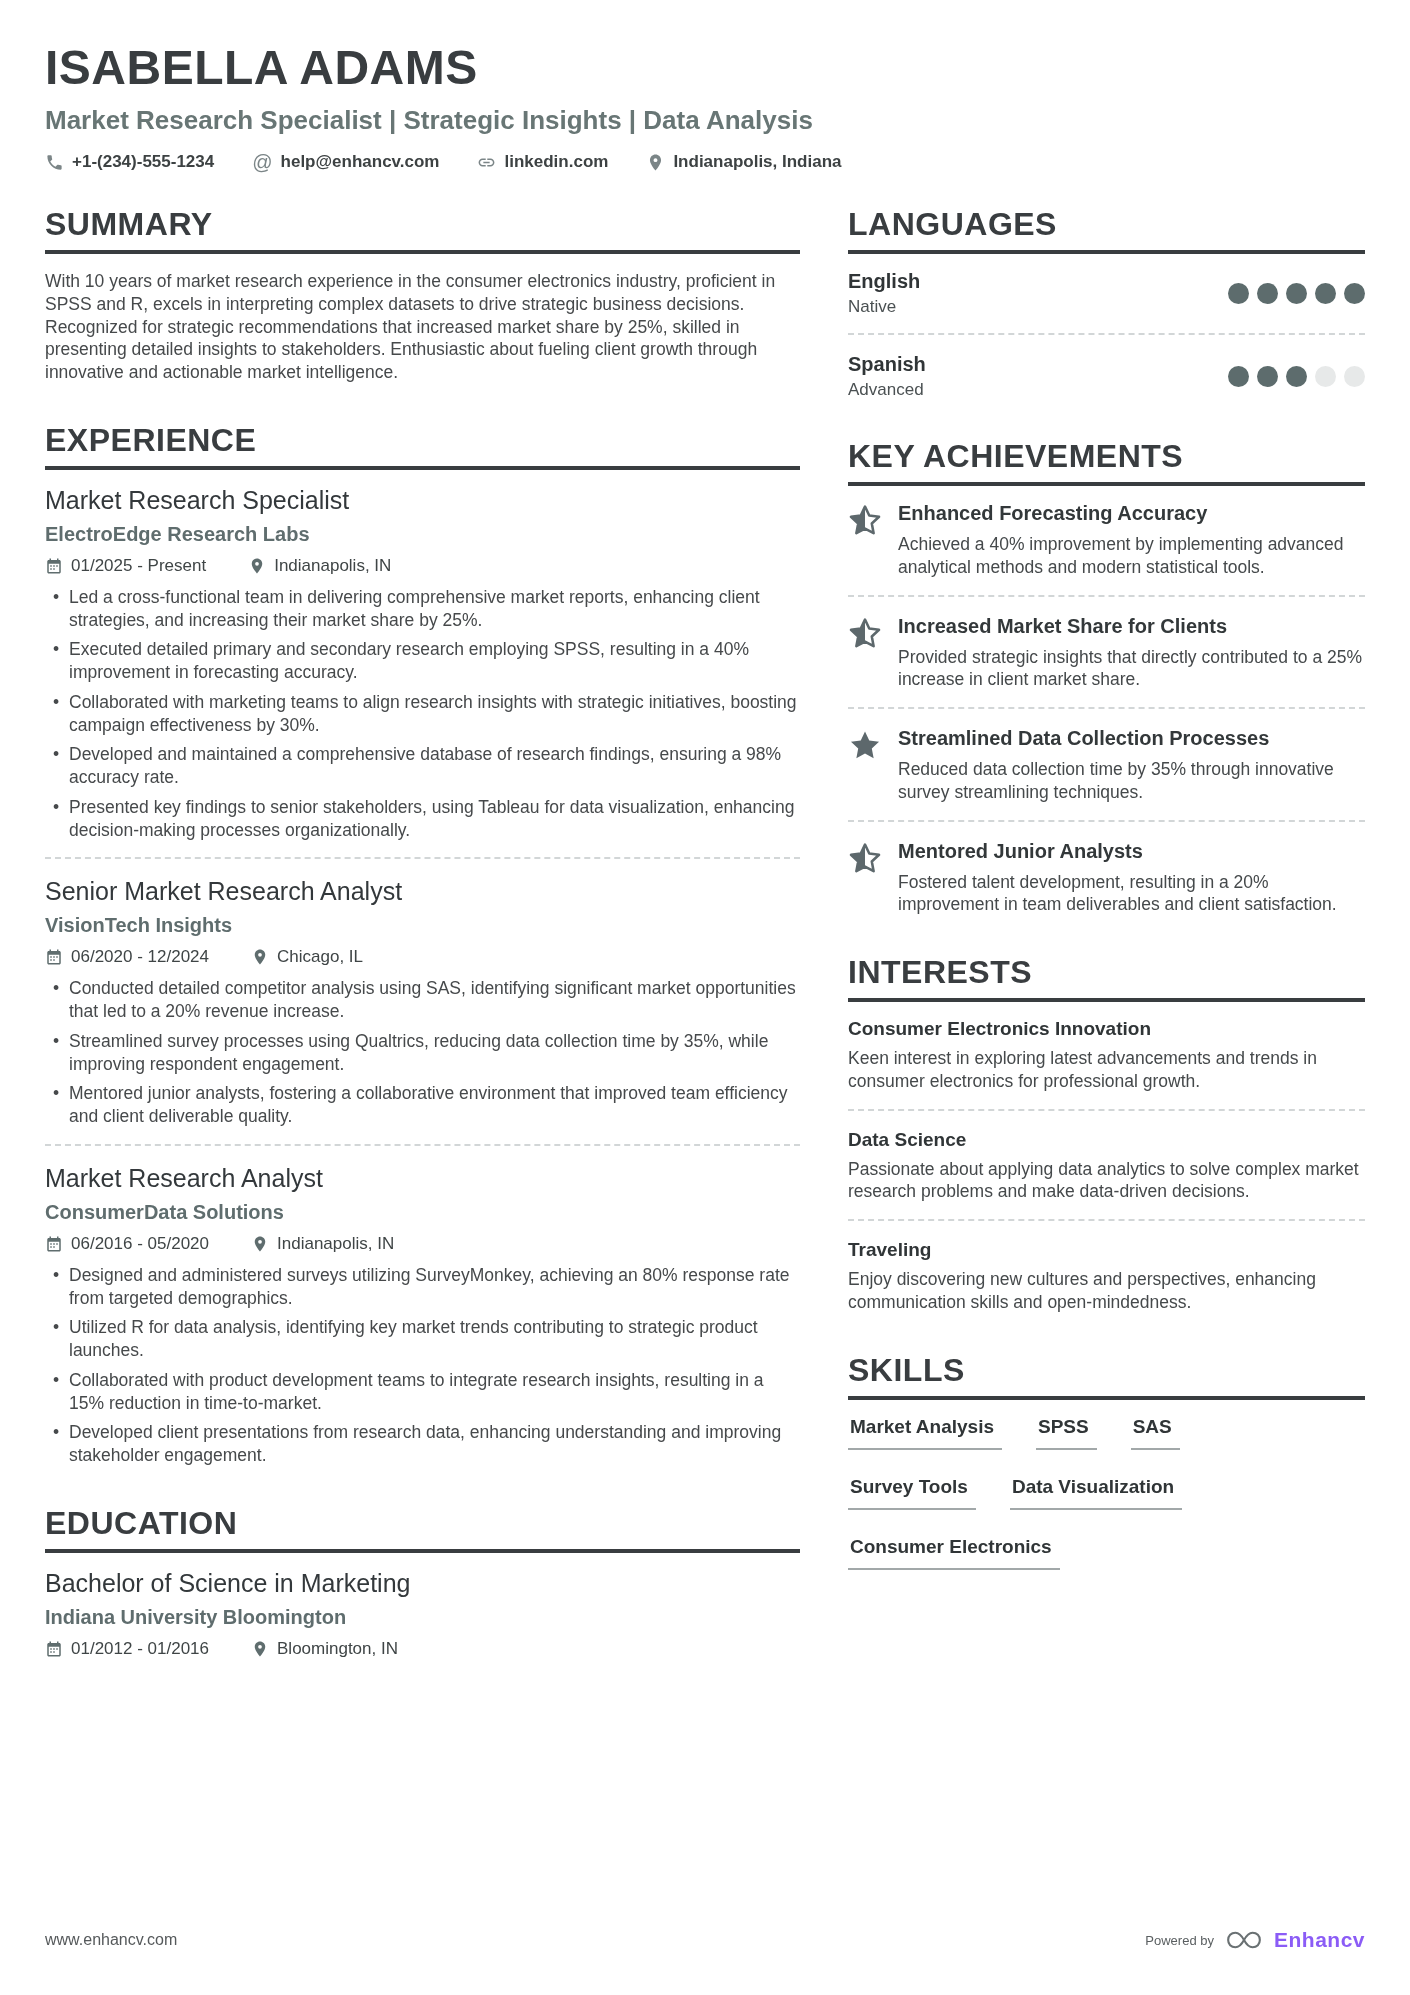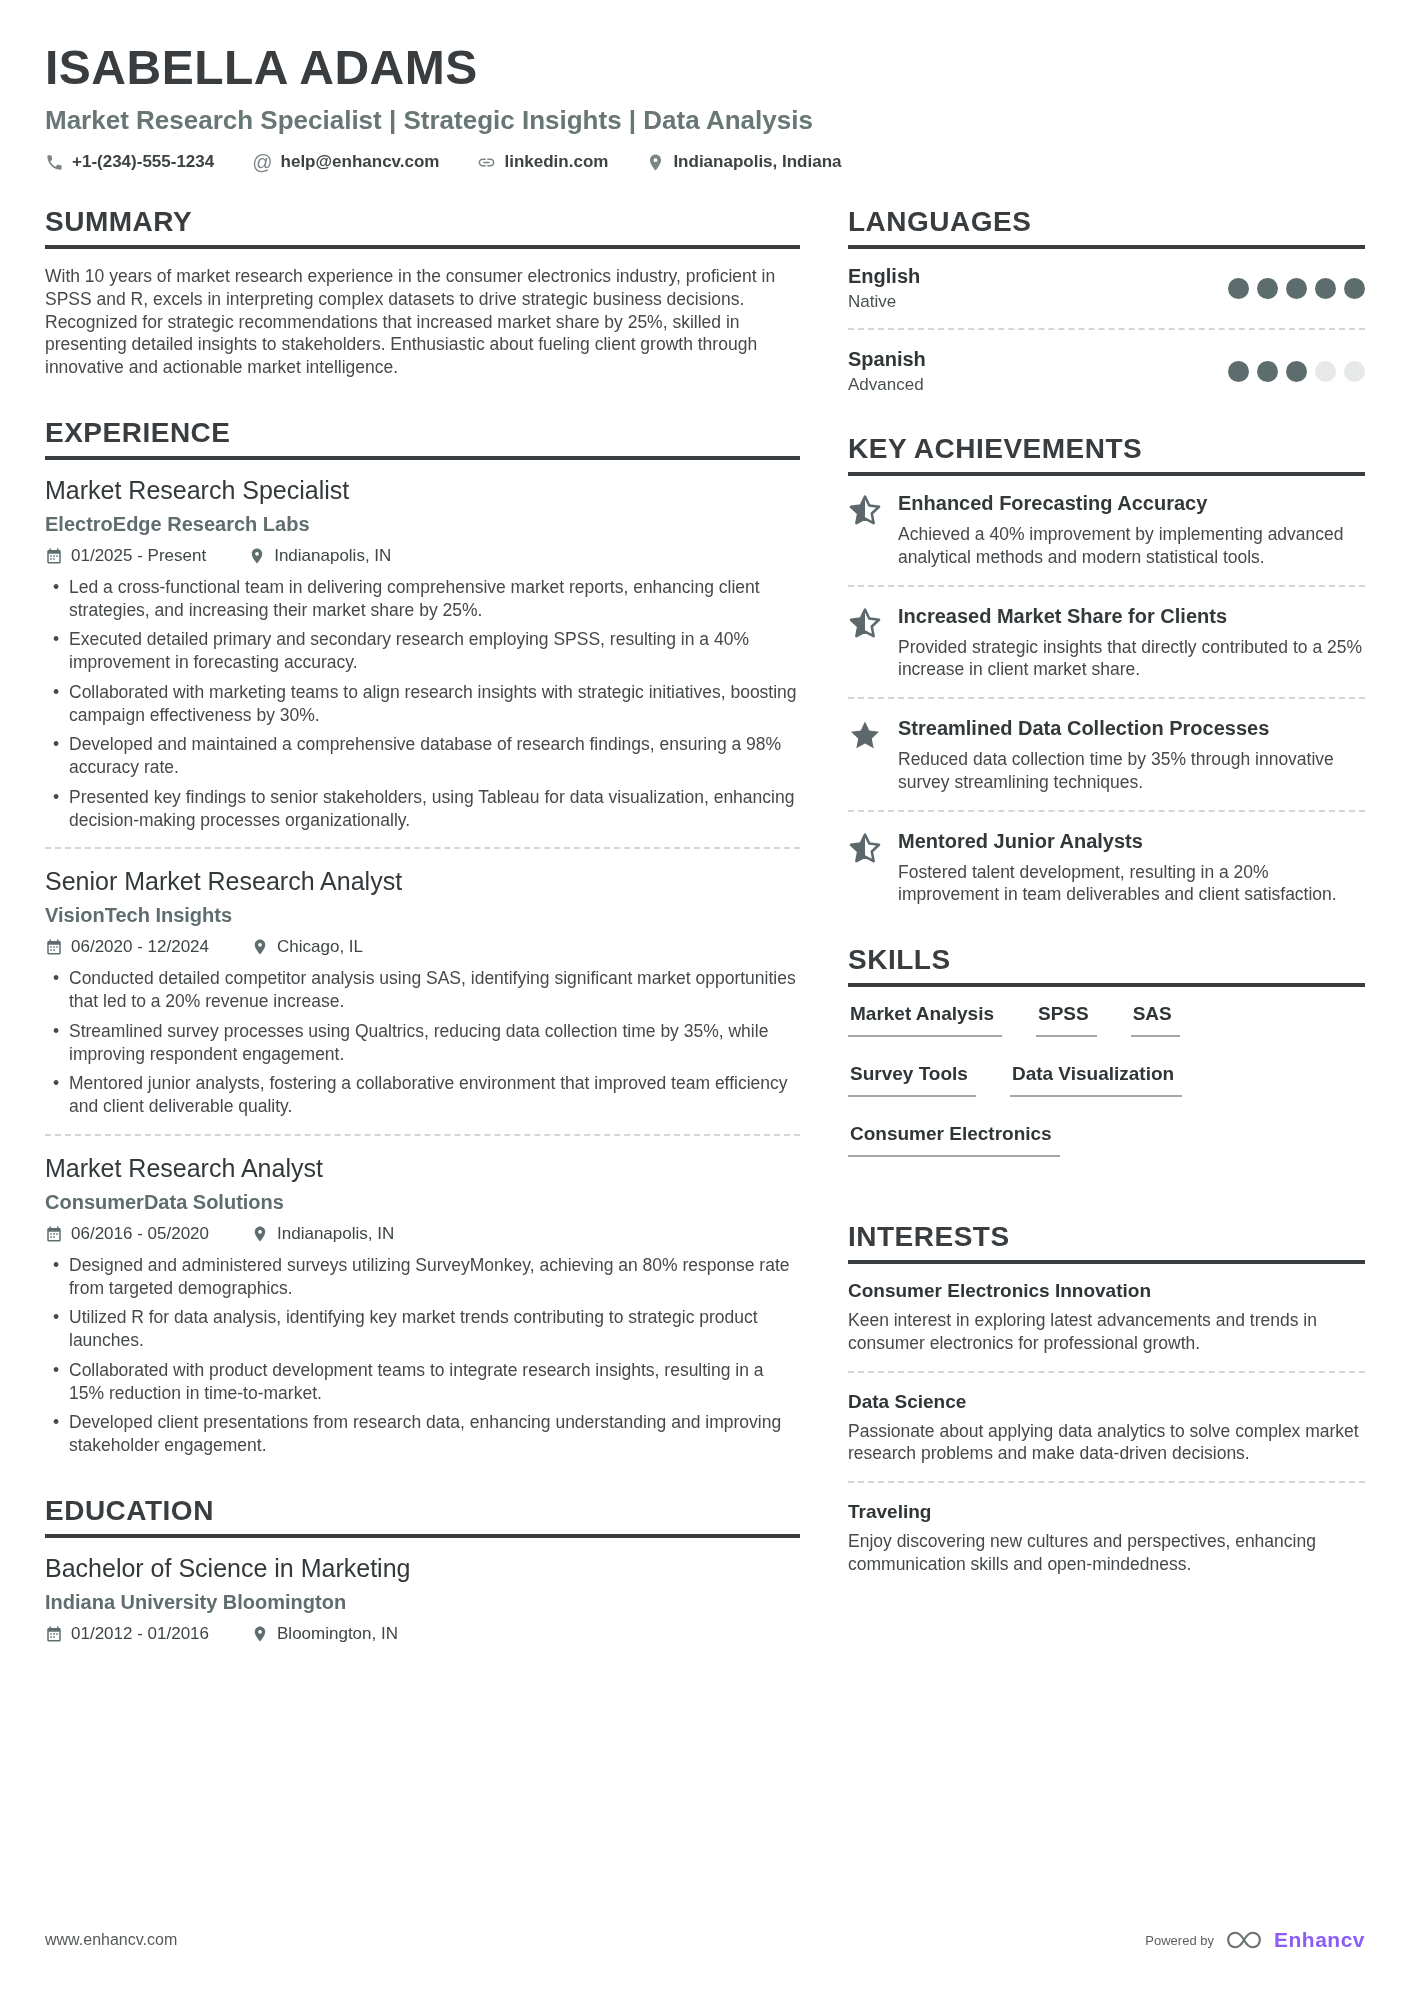--- a/index.html
+++ b/index.html
@@ -14,21 +14,21 @@
   .contact-item { display:flex; align-items:center; gap:8px; }
   .contact-item svg { width:19px; height:19px; fill:#7b8587; }
   .at-glyph { font-size:20px; font-weight:400; color:#7b8587; line-height:1; }
 
   
   .columns { display:flex; gap:48px; margin-top:34px; }
   .col-left { width:755px; flex:0 0 755px; }
   .col-right { flex:1 1 auto; min-width:0; }
 
   section { margin-bottom:38px; }
-  h2.sec { font-size:28px; font-weight:800; letter-spacing:0.5px; color:#393d40; padding-bottom:7px; border-bottom:4px solid #393d40; margin-bottom:16px; }
+  h2.sec { font-size:32px; font-weight:800; letter-spacing:0.5px; color:#393d40; padding-bottom:7px; border-bottom:4px solid #393d40; margin-bottom:16px; }
 
   .summary-text { font-size:17.5px; line-height:1.3; color:#46494b; }
 
   
   .job { margin-bottom:4px; }
   .job-title { font-size:25px; font-weight:400; color:#33383b; }
   .job-company { font-size:20px; font-weight:700; color:#5f6d6e; margin-top:8px; }
   .job-meta { display:flex; align-items:center; gap:42px; margin-top:10px; font-size:17px; color:#3f4546; }
   .meta-item { display:flex; align-items:center; gap:8px; }
   .meta-item svg { width:18px; height:18px; fill:#5f6d6e; }
@@ -317,46 +317,46 @@
 
           </div>
           <div class="ach-body">
             <div class="ach-title">Mentored Junior Analysts</div>
             <div class="ach-desc">Fostered talent development, resulting in a 20% improvement in team deliverables and client satisfaction.</div>
           </div>
         </div>
       </section>
 
       <section>
+        <h2 class="sec">INTERESTS</h2>
+        <div>
+          <div class="int-title">Consumer Electronics Innovation</div>
+          <div class="int-desc">Keen interest in exploring latest advancements and trends in consumer electronics for professional growth.</div>
+        </div>
+        <hr class="dash-sep">
+        <div>
+          <div class="int-title">Data Science</div>
+          <div class="int-desc">Passionate about applying data analytics to solve complex market research problems and make data-driven decisions.</div>
+        </div>
+        <hr class="dash-sep">
+        <div>
+          <div class="int-title">Traveling</div>
+          <div class="int-desc">Enjoy discovering new cultures and perspectives, enhancing communication skills and open-mindedness.</div>
+        </div>
+      </section>
+
+      <section>
         <h2 class="sec">SKILLS</h2>
         <div class="skills-wrap">
           <span class="skill">Market Analysis</span>
           <span class="skill">SPSS</span>
           <span class="skill">SAS</span>
           <span class="skill">Survey Tools</span>
           <span class="skill">Data Visualization</span>
           <span class="skill">Consumer Electronics</span>
-        </div>
-      </section>
-
-      <section>
-        <h2 class="sec">INTERESTS</h2>
-        <div>
-          <div class="int-title">Consumer Electronics Innovation</div>
-          <div class="int-desc">Keen interest in exploring latest advancements and trends in consumer electronics for professional growth.</div>
-        </div>
-        <hr class="dash-sep">
-        <div>
-          <div class="int-title">Data Science</div>
-          <div class="int-desc">Passionate about applying data analytics to solve complex market research problems and make data-driven decisions.</div>
-        </div>
-        <hr class="dash-sep">
-        <div>
-          <div class="int-title">Traveling</div>
-          <div class="int-desc">Enjoy discovering new cultures and perspectives, enhancing communication skills and open-mindedness.</div>
         </div>
       </section>
     </div>
   </div>
 
   <div class="footer">
     <span class="footer-site">www.enhancv.com</span>
     <span class="footer-right">
       <span class="powered">Powered by</span>
       <span class="brand-logo">

